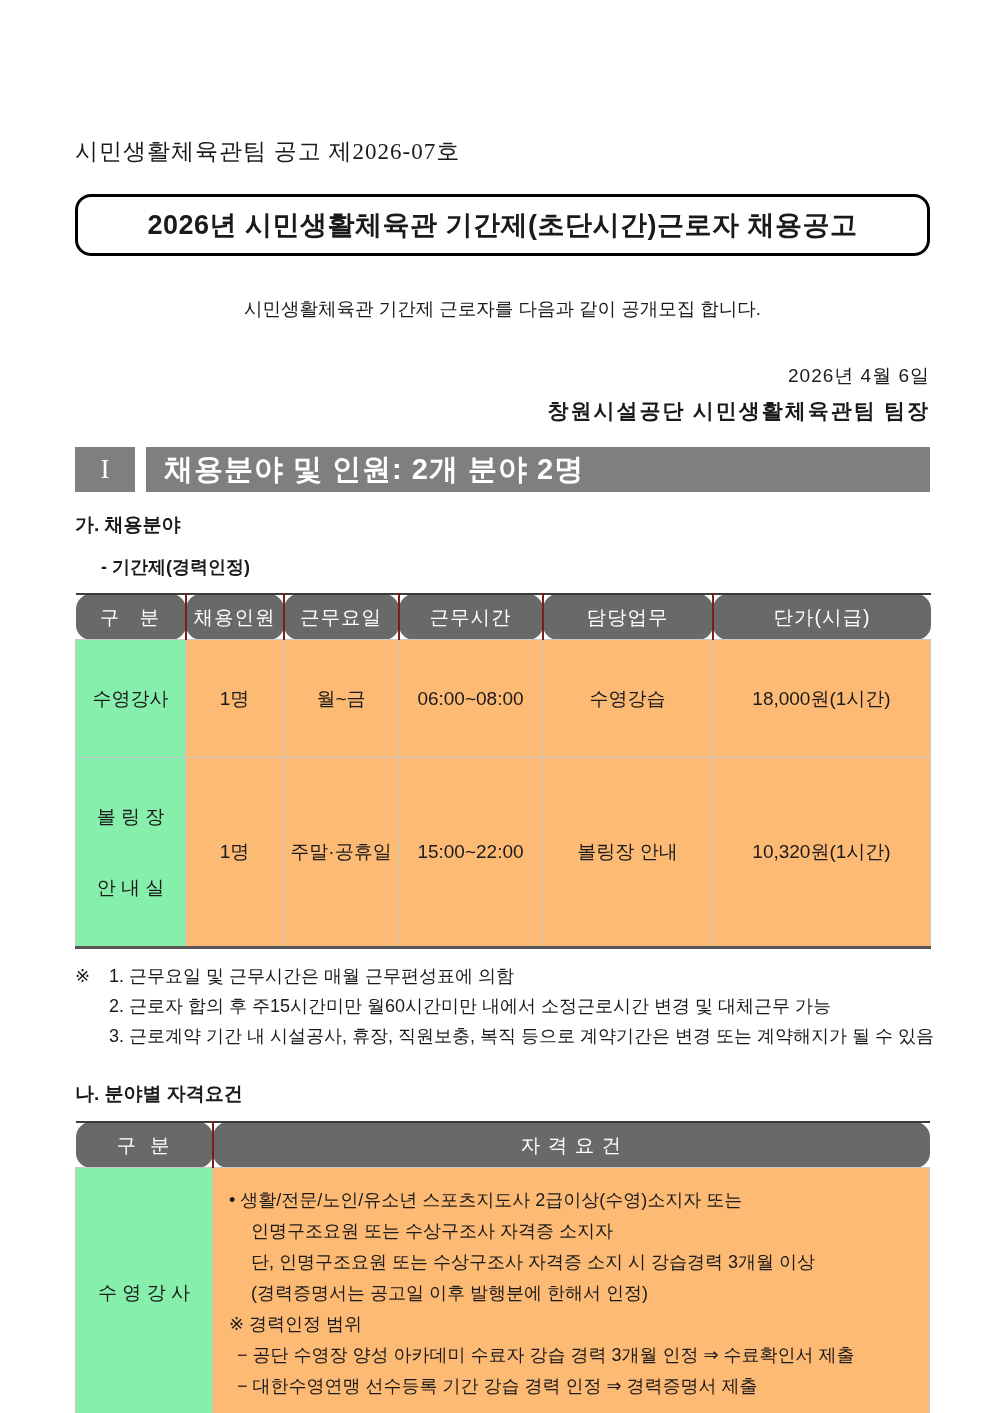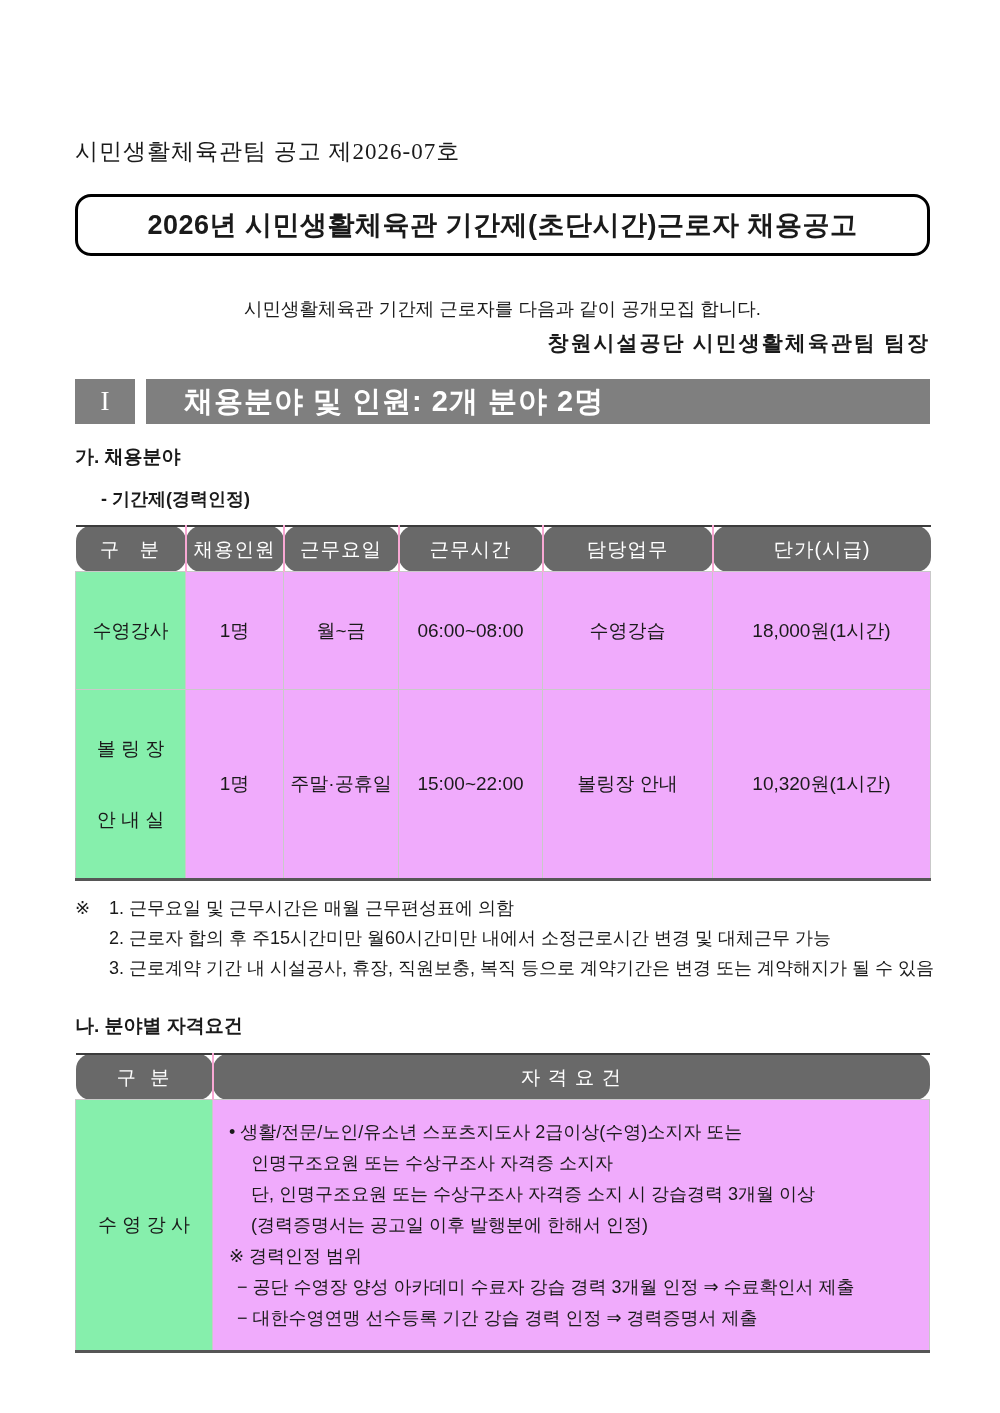--- a/index.html
+++ b/index.html
@@ -37,37 +37,37 @@
   .section-header { margin-top: 22px; display: flex; height: 45px; }
   .numeral-box {
     width: 60px; height: 45px; background: #7f7f7f; color: #fff;
     font-family: "Liberation Serif", "DejaVu Serif", serif;
     font-size: 27px; display: flex; align-items: center; justify-content: center;
     flex: 0 0 auto;
   }
   .section-bar {
     margin-left: 11px; flex: 1; background: #7f7f7f; color: #fff;
     font-size: 29px; font-weight: bold; letter-spacing: 1px;
-    display: flex; align-items: center; padding-left: 38px;
+    display: flex; align-items: center; padding-left: 18px;
   }
 
   .heading { margin-top: 20px; font-size: 19px; font-weight: bold; }
   .subheading { margin-top: 17px; margin-left: 26px; font-size: 18px; font-weight: bold; }
 
   table { width: 100%; border-collapse: collapse; margin-top: 14px; table-layout: fixed; }
   table.recruit { border-top: 2px solid #3c3c3c; border-bottom: 3px solid #565656; }
   table.qual    { border-top: 2px solid #3c3c3c; border-bottom: 3px solid #565656; }
   th {
     background: #696969; color: #fff; font-weight: normal;
     font-size: 19.5px; height: 42px; white-space: pre; letter-spacing: 1px; border-radius: 15px;
   }
-  th + th { border-left: 2px solid #f9a8d4; }
+  th + th { border-left: 2px solid #7f1d1d; }
   td {
     border: 1px solid #c9c9c9; text-align: center; font-size: 19px;
-    background: #f0abfc; white-space: pre;
+    background: #fdba74; white-space: pre;
   }
   td.cat { background: #86efac; }
   tr.r1 td { height: 94px; }
   tr.r2 td { height: 103px; }
   .cat-line { line-height: 27px; }
 
   table.qual td.cat { height: 248px; font-size: 19px; }
   td.qual-body {
     text-align: left; vertical-align: middle;
     padding: 10px 14px 10px 16px; white-space: normal;
@@ -87,20 +87,21 @@
 <div class="page">
 
   <div class="doc-number">시민생활체육관팀 공고 제2026-07호</div>
 
   <div class="title-box">
     <div class="doc-title">2026년 시민생활체육관 기간제(초단시간)근로자 채용공고</div>
   </div>
 
   <div class="intro">시민생활체육관 기간제 근로자를 다음과 같이 공개모집 합니다.</div>
 
+  <div class="issue-date">2026년 4월 6일</div>
   <div class="issuer">창원시설공단 시민생활체육관팀 팀장</div>
 
   <div class="section-header">
     <div class="numeral-box">I</div>
     <div class="section-bar">채용분야 및 인원: 2개 분야 2명</div>
   </div>
 
   <div class="heading">가. 채용분야</div>
   <div class="subheading">- 기간제(경력인정)</div>
 

